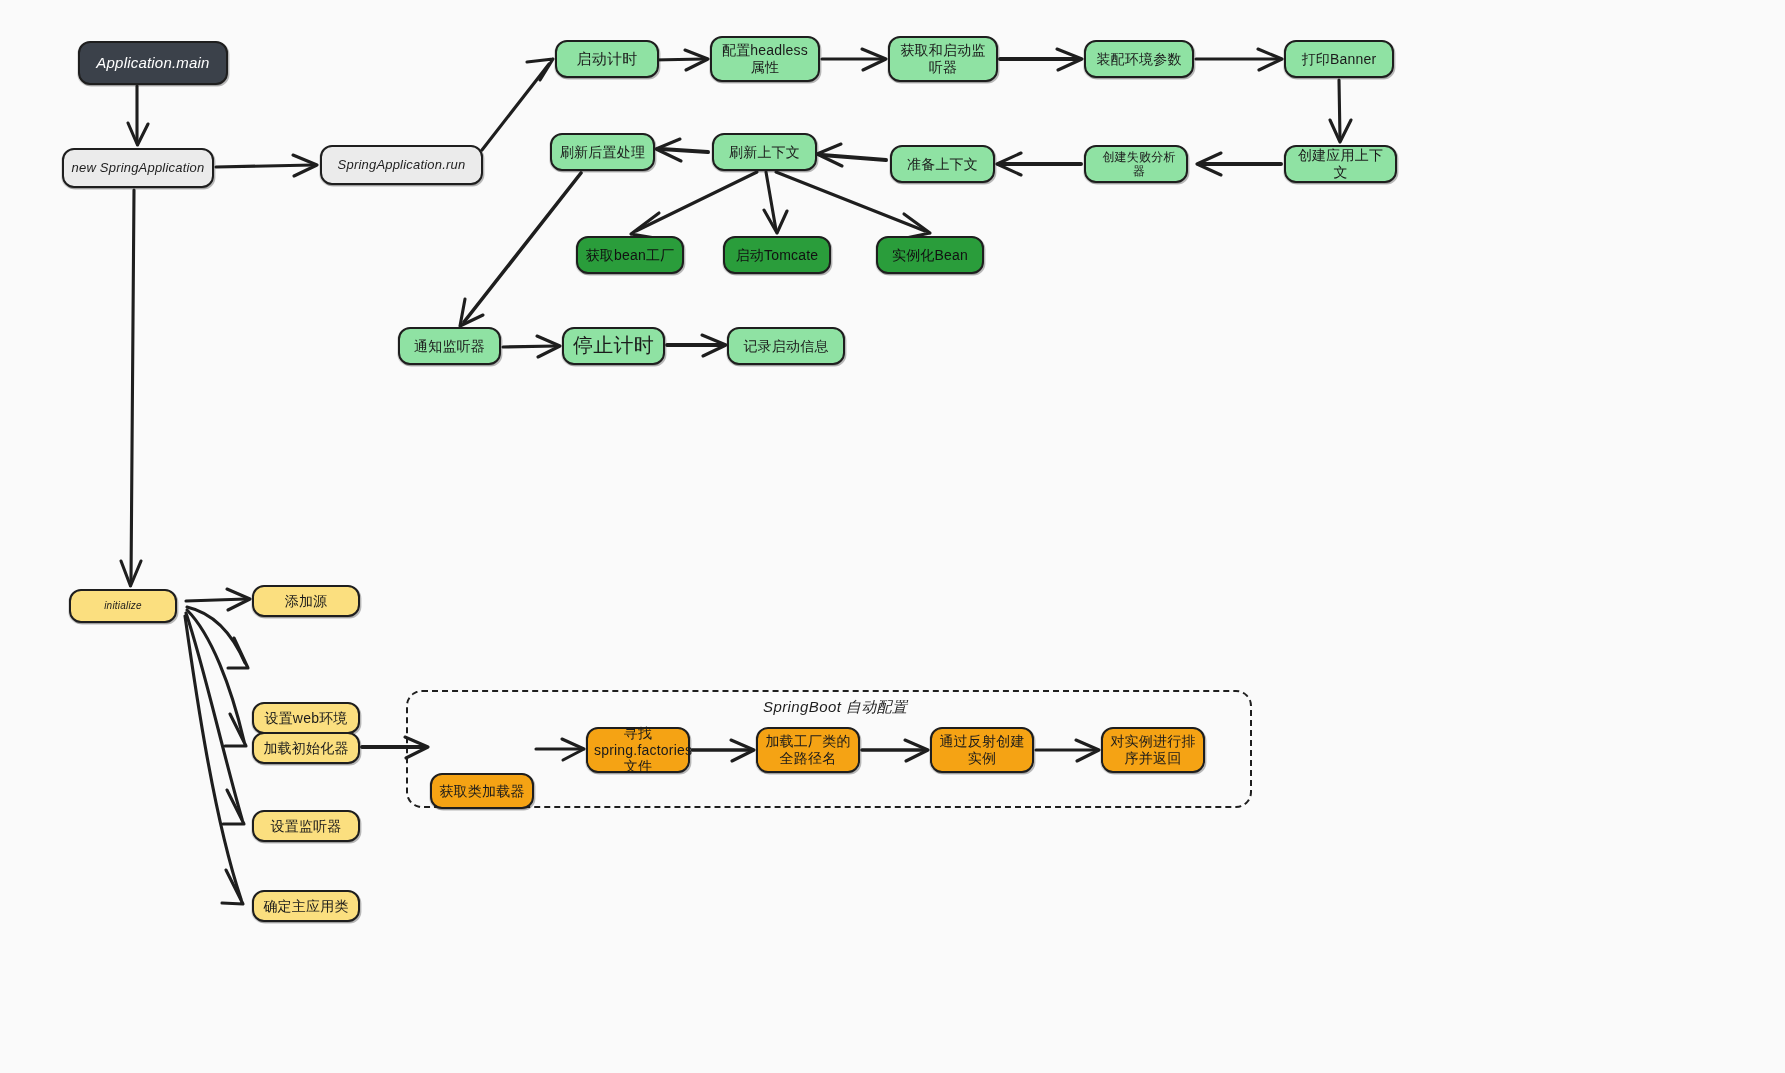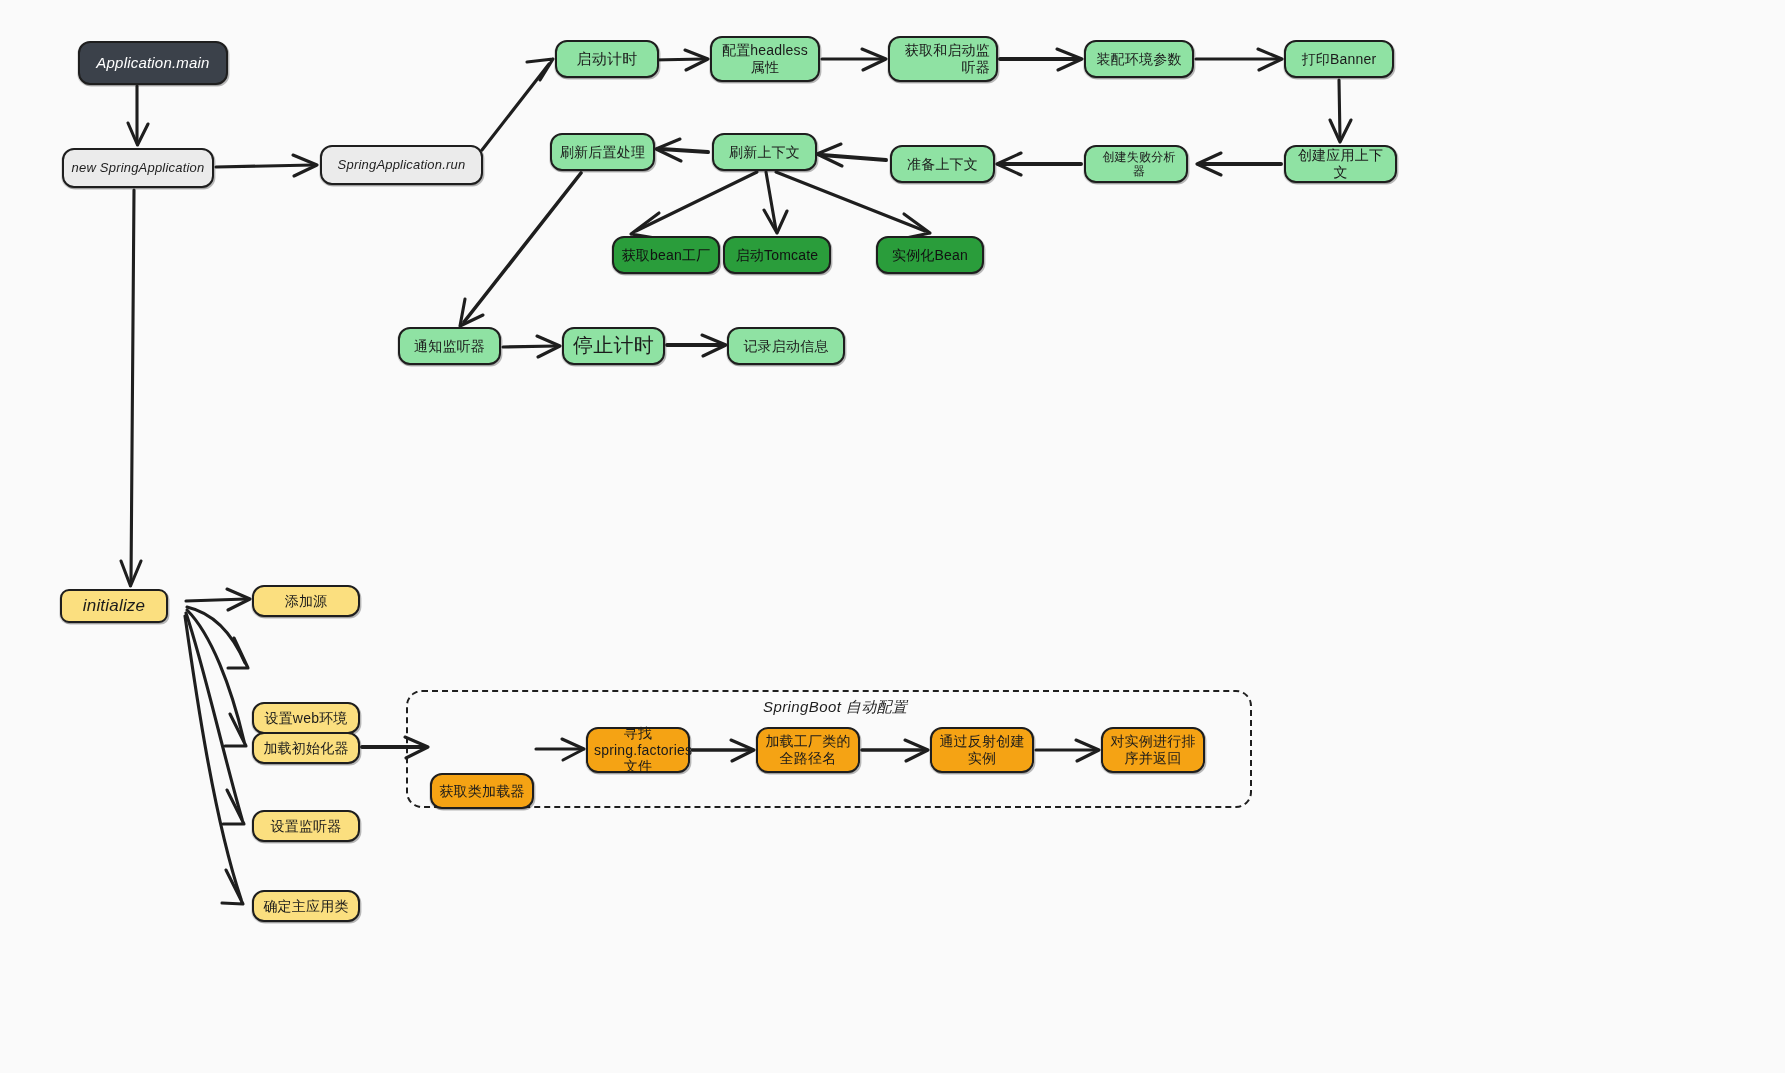--- a/index.html
+++ b/index.html
@@ -239,21 +239,21 @@
   </div>
 
   <div class="node n-green" style="left:555px; top:40px; width:104px; height:38px; font-size:15px;">
     <span>启动计时</span>
   </div>
 
   <div class="node n-green" style="left:710px; top:36px; width:110px; height:46px; font-size:14px;">
     <span>配置headless属性</span>
   </div>
 
-  <div class="node n-green" style="left:888px; top:36px; width:110px; height:46px; font-size:14px;text-align:right;">
+  <div class="node n-green" style="left:888px; top:36px; width:110px; height:46px; font-size:14px;">
     <span>获取和启动监听器</span>
   </div>
 
   <div class="node n-green" style="left:1084px; top:40px; width:110px; height:38px; font-size:14px;">
     <span>装配环境参数</span>
   </div>
 
   <div class="node n-green" style="left:1284px; top:40px; width:110px; height:38px; font-size:14px;">
     <span>打印Banner</span>
   </div>
@@ -271,21 +271,21 @@
   </div>
 
   <div class="node n-green" style="left:712px; top:133px; width:105px; height:38px; font-size:14px;">
     <span>刷新上下文</span>
   </div>
 
   <div class="node n-green" style="left:550px; top:133px; width:105px; height:38px; font-size:14px;">
     <span>刷新后置处理</span>
   </div>
 
-  <div class="node n-dgreen" style="left:576px; top:236px; width:108px; height:38px; font-size:14px;margin-left:36px;">
+  <div class="node n-dgreen" style="left:576px; top:236px; width:108px; height:38px; font-size:14px;">
     <span>获取bean工厂</span>
   </div>
 
   <div class="node n-dgreen" style="left:723px; top:236px; width:108px; height:38px; font-size:14px;">
     <span>启动Tomcate</span>
   </div>
 
   <div class="node n-dgreen" style="left:876px; top:236px; width:108px; height:38px; font-size:14px;">
     <span>实例化Bean</span>
   </div>
@@ -295,21 +295,21 @@
   </div>
 
   <div class="node n-green" style="left:562px; top:327px; width:103px; height:38px; font-size:20px;">
     <span>停止计时</span>
   </div>
 
   <div class="node n-green" style="left:727px; top:327px; width:118px; height:38px; font-size:14px;">
     <span>记录启动信息</span>
   </div>
 
-  <div class="node n-yellow" style="left:60px; top:589px; width:108px; height:34px; font-size:17px; font-style:italic;border-radius:9px;">
+  <div class="node n-yellow" style="left:69px; top:589px; width:108px; height:34px; font-size:10px; font-style:italic;">
     <span>initialize</span>
   </div>
 
   <div class="node n-yellow" style="left:252px; top:585px; width:108px; height:32px; font-size:14px;">
     <span>添加源</span>
   </div>
 
   <div class="node n-yellow" style="left:252px; top:654px; width:108px; height:32px; font-size:14px;margin-top:48px;">
     <span>设置web环境</span>
   </div>

